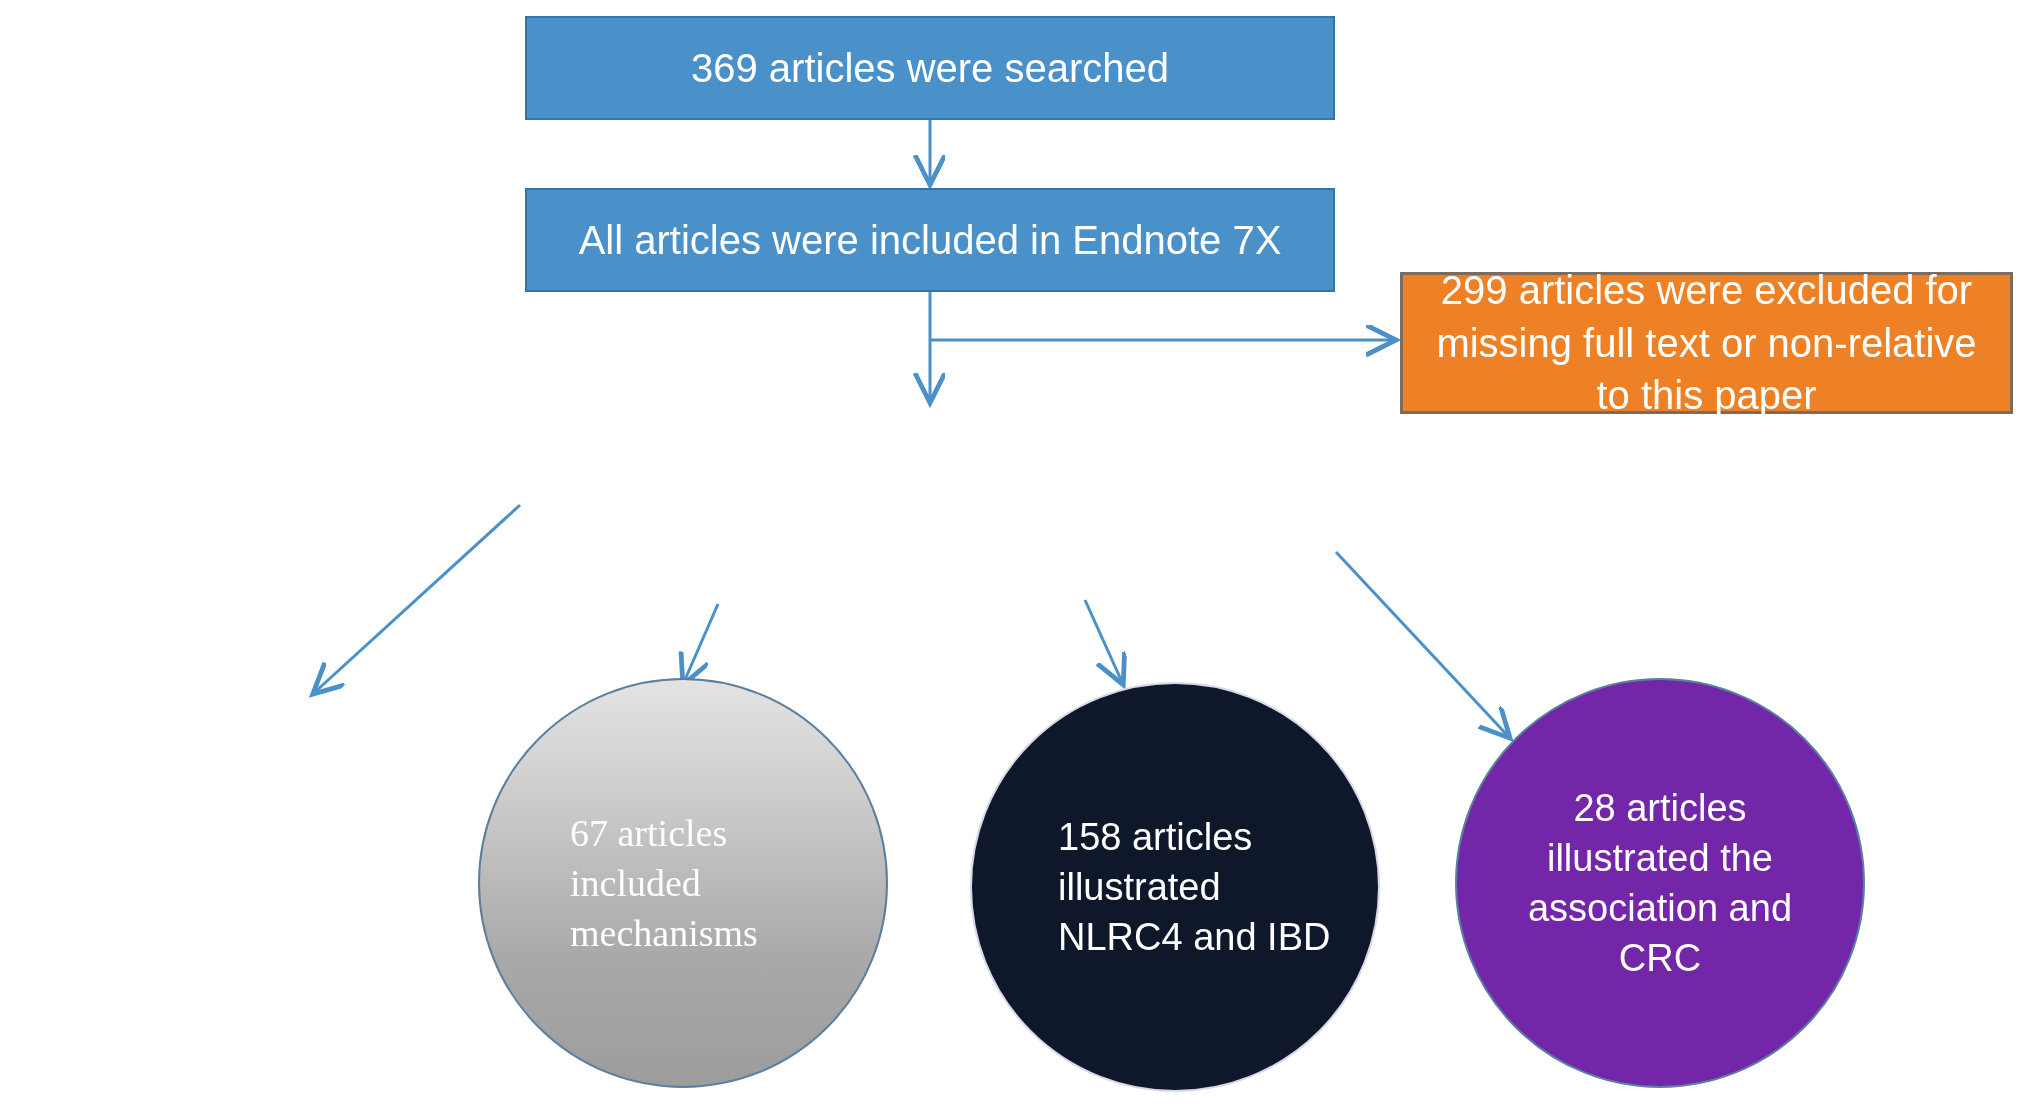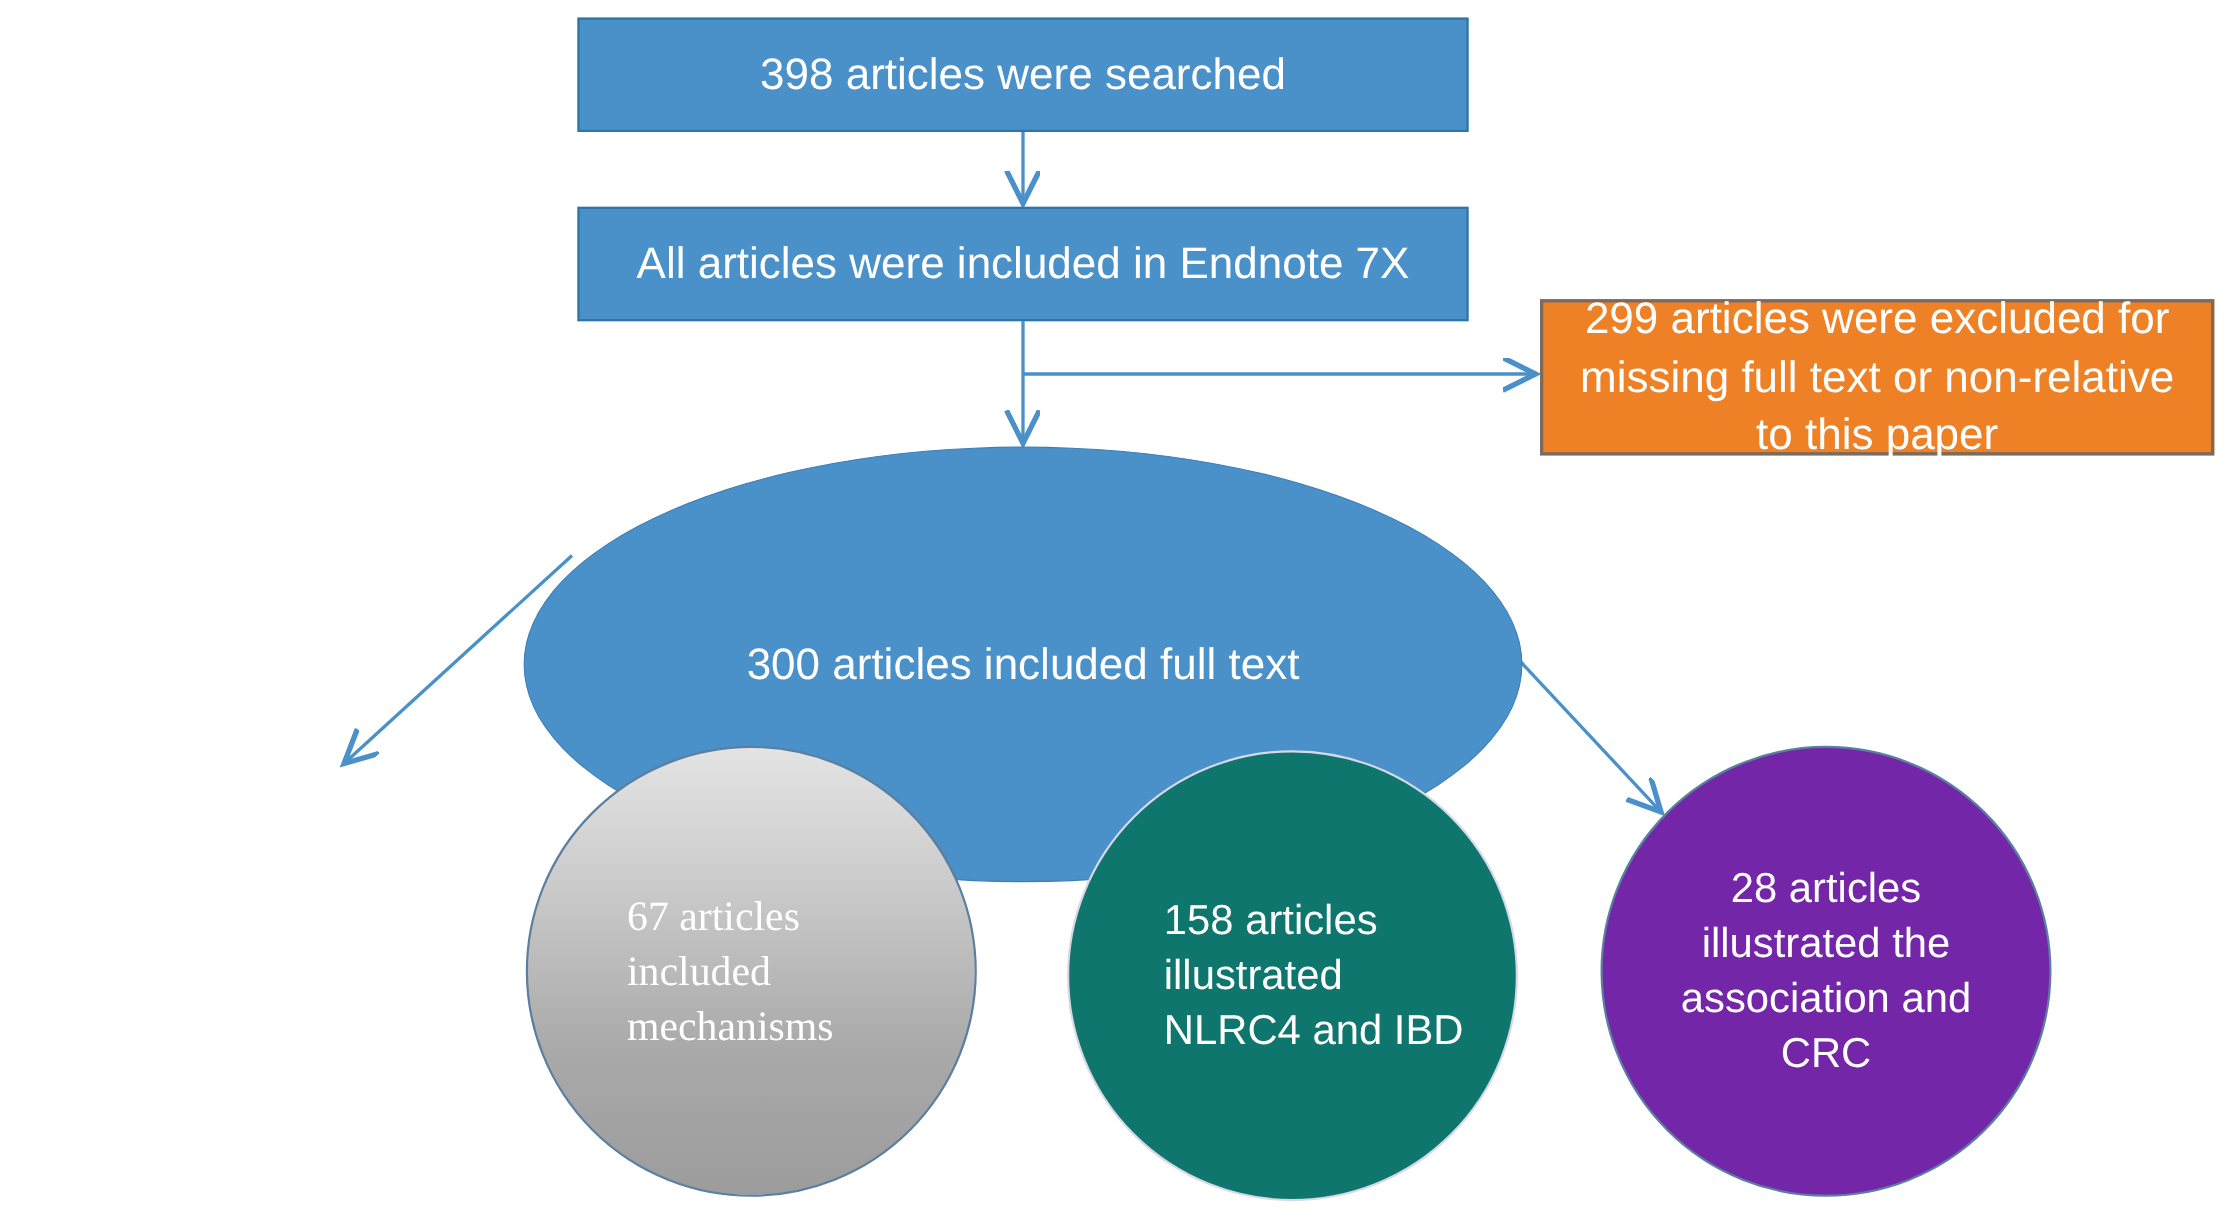--- a/index.html
+++ b/index.html
@@ -68,21 +68,21 @@
   }
   .circle-yellow {
     background: #FFC000;
     border: 2px solid #9B9B77;
   }
   .circle-gray {
     background: linear-gradient(to bottom, #E3E3E3 0%, #D2D2D2 22%, #A9A9A9 68%, #9C9C9C 100%);
     border: 2px solid #5A7FA0;
   }
   .circle-red {
-    background: #0f766e;
+    background: #0f172a;
     border: 2px solid #D8D8E8;
   }
   .circle-purple {
     background: #7326A8;
     border: 2px solid #5A7FA0;
   }
   .circle .node-text {
     padding: 0 46px;
   }
   .circle-yellow .node-text { text-align: left; padding-left: 86px; padding-right: 30px; }
@@ -125,34 +125,31 @@
     <g>
       <line x1="1085" y1="600" x2="1122" y2="682" stroke="#4A90C9" stroke-width="3" marker-end="url(#ah)"></line>
     </g>
 
     <g>
       <line x1="1336" y1="552" x2="1508" y2="736" stroke="#4A90C9" stroke-width="3" marker-end="url(#ah)"></line>
     </g>
   </svg>
 
   <div class="node rect-blue" style="left:525px; top:16px; width:810px; height:104px;">
-    <span class="node-text">398 articles were searched</span>
+    <span class="node-text">369 articles were searched</span>
   </div>
 
   <div class="node rect-blue" style="left:525px; top:188px; width:810px; height:104px;">
     <span class="node-text">All articles were included in Endnote 7X</span>
   </div>
 
   <div class="node rect-orange" style="left:1400px; top:272px; width:613px; height:142px;">
     <span class="node-text">299 articles were excluded for missing full text or non-relative to this paper</span>
   </div>
 
-  <div class="node ellipse-blue" style="left:476px; top:406px; width:908px; height:396px;">
-    <span class="node-text">300 articles included full text</span>
-  </div>
 
 
   <div class="node circle circle-gray" style="left:478px; top:678px; width:410px; height:410px;font-family:Liberation Serif, serif;">
     <span class="node-text">67 articles included mechanisms</span>
   </div>
 
   <div class="node circle circle-red" style="left:970px; top:682px; width:410px; height:410px;">
     <span class="node-text">158 articles illustrated NLRC4 and IBD</span>
   </div>
 

